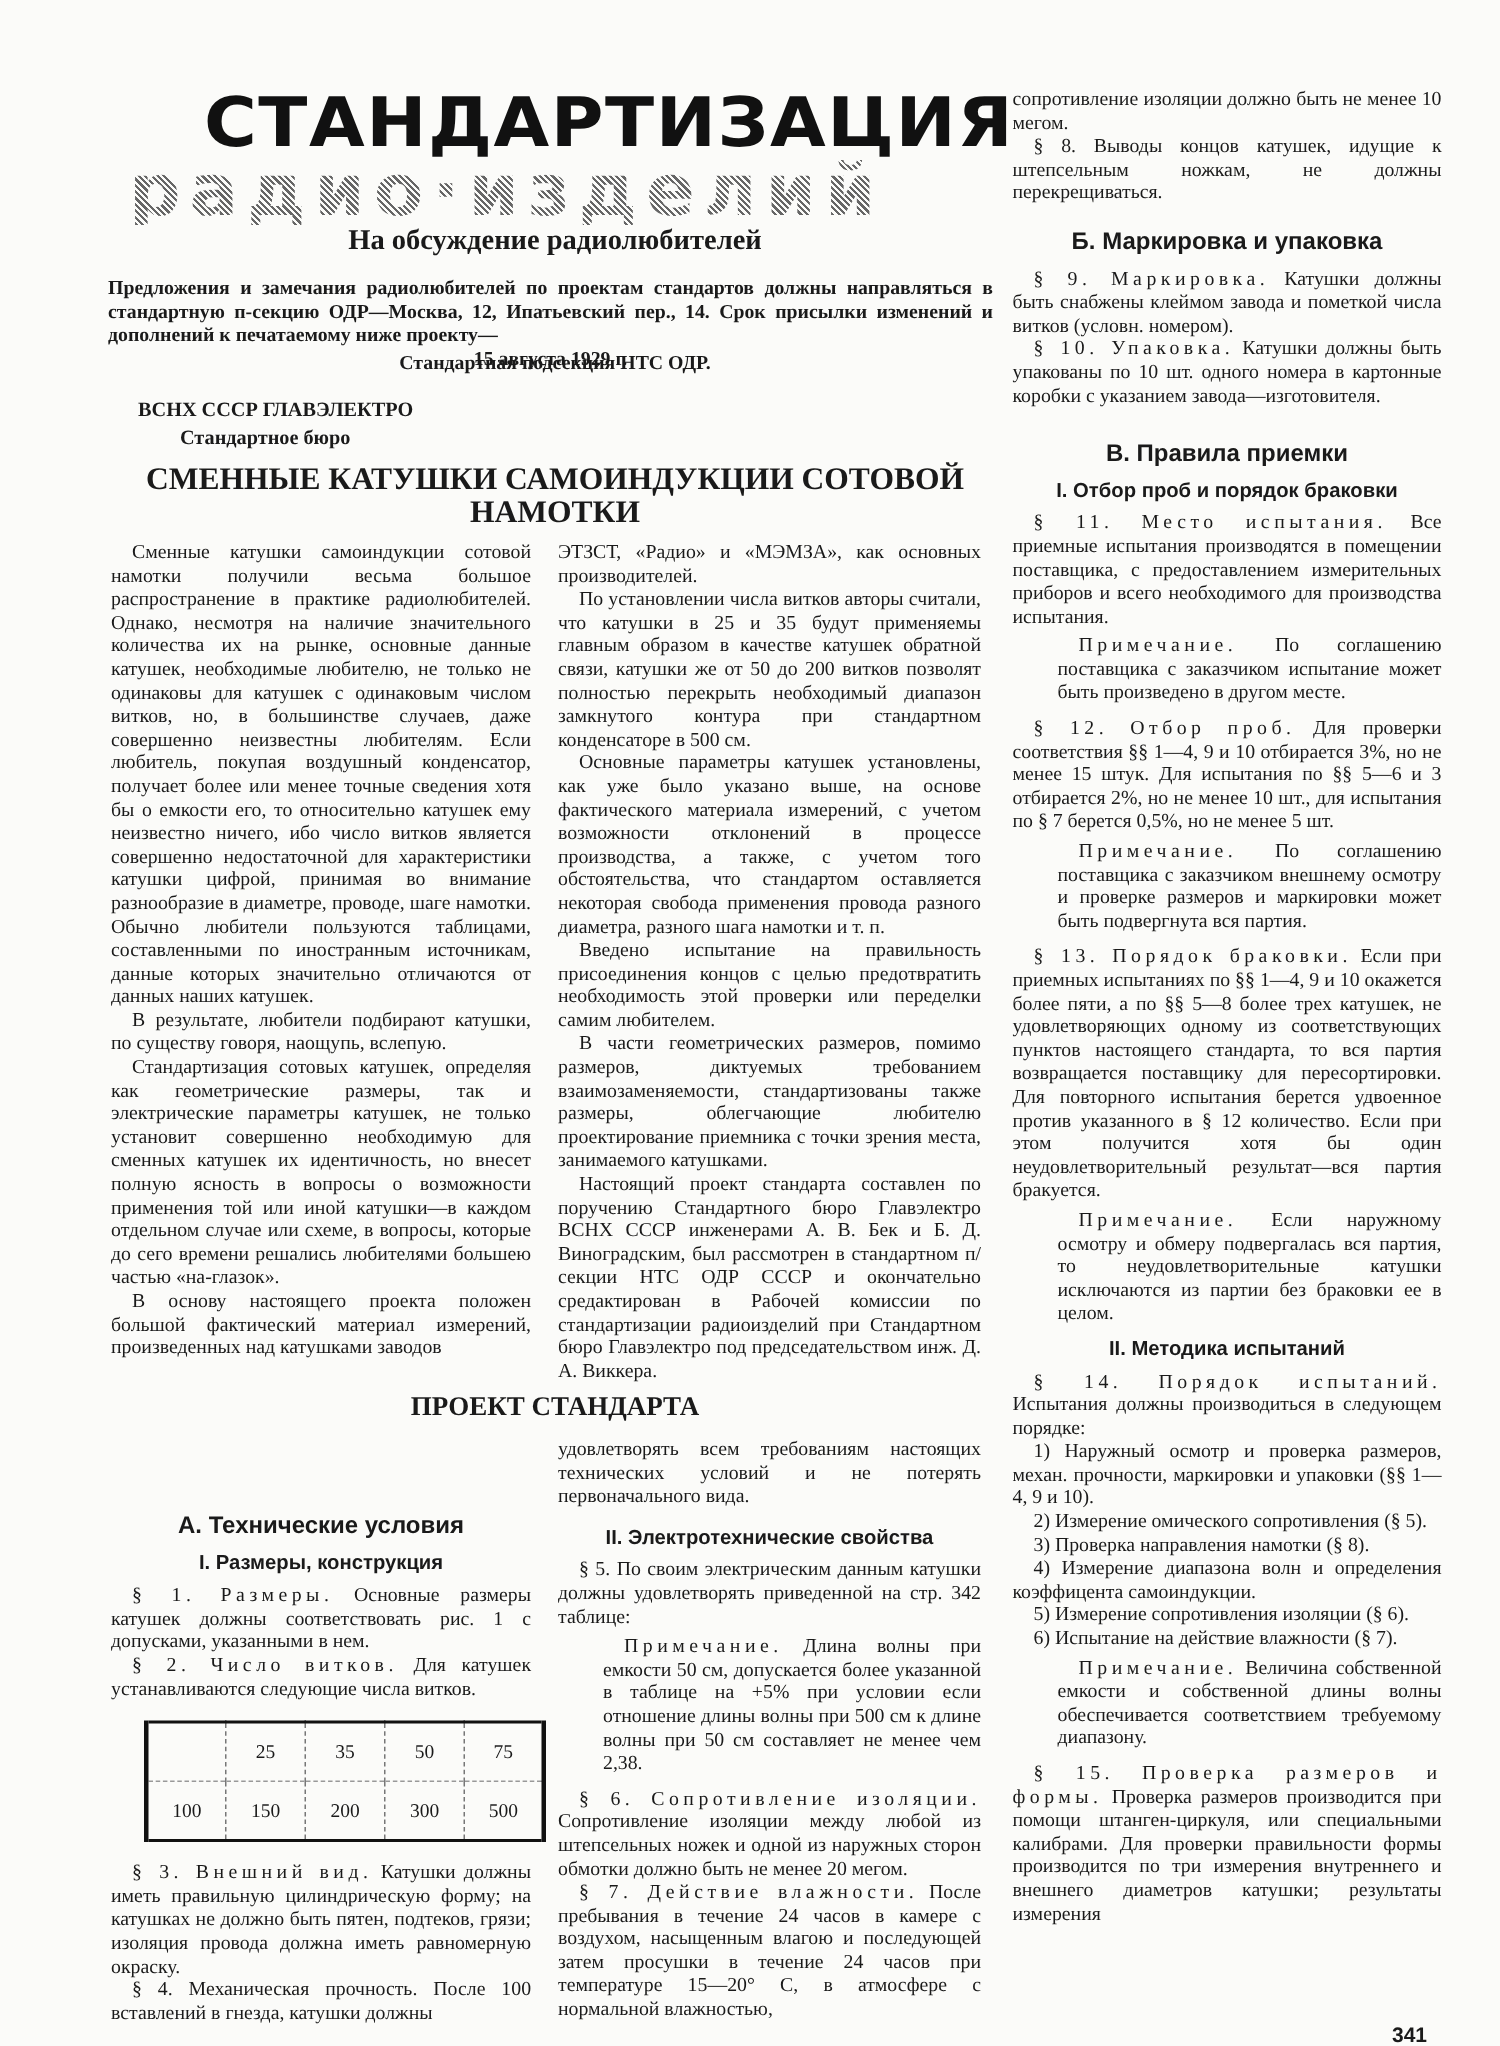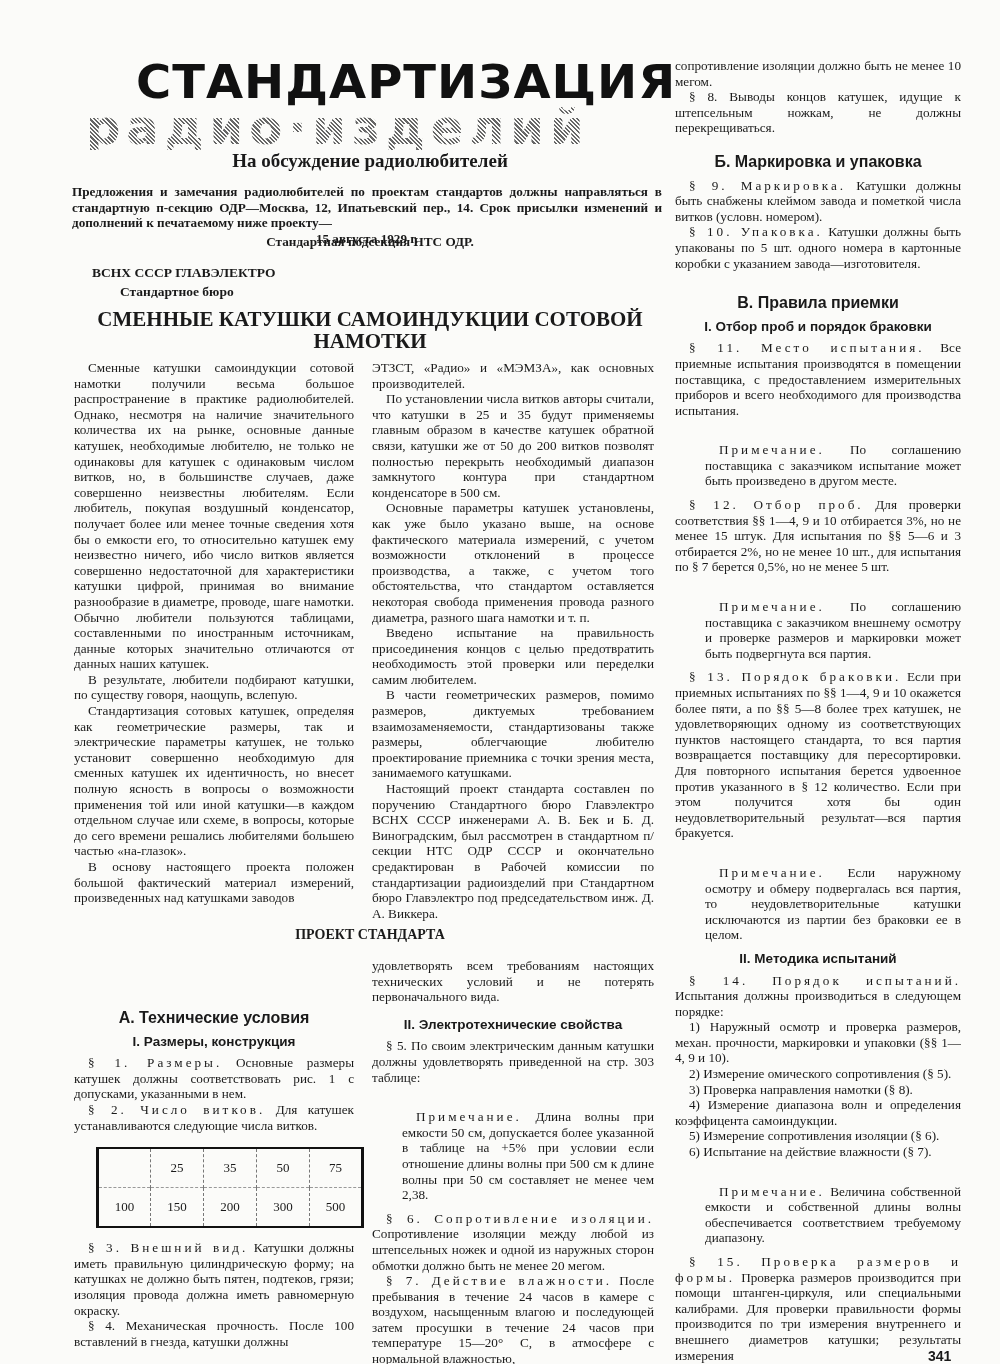--- a/index.html
+++ b/index.html
@@ -9,21 +9,21 @@
     font-family: "Liberation Serif", "DejaVu Serif", serif;
     position: relative;
   }
   .abs { position: absolute; }
   p { margin: 0; }
   .txt {
     font-size: 13.2px; line-height: 15.6px; text-align: justify;
     hyphens: manual;
   }
   .txt p { text-indent: 14px; }
-  .note { margin: 24px 0 8px 30px; }
+  .note { margin: 4px 0 8px 30px; }
   .note p { text-indent: 14px; }
   .sp { letter-spacing: 3px; }
   .sans { font-family: "Liberation Sans", "DejaVu Sans", sans-serif; }
   .ctr { text-align: center; }
 
   
   #mast-title {
     left: 136px; top: 58px; width: 470px;
     font-family: "DejaVu Sans", sans-serif; font-weight: bold;
     font-size: 48px; letter-spacing: 1px; line-height: 48px; color: #111;
@@ -50,21 +50,21 @@
   #org-2 { left: 120px; top: 284px; font-size: 13.5px; font-weight: bold; }
   #article-title {
     left: 80px; top: 308px; width: 580px; font-size: 21px; font-weight: bold; line-height: 22px;
   }
 
   
   #col1 { left: 74px; top: 360px; width: 280px; }
   #col2 { left: 372px; top: 360px; width: 282px; }
   #col3 { left: 675px; top: 58px; width: 286px; }
 
-  #proj-title { left: 240px; top: 927px; width: 260px; font-size: 14px; font-weight: bold; }
+  #proj-title { left: 240px; top: 927px; width: 260px; font-size: 18px; font-weight: bold; }
   #colA { left: 74px; top: 996px; width: 280px; }
   #colB { left: 372px; top: 958px; width: 282px; }
 
   .h-sec { font-size: 16px; font-weight: bold; text-align: center; margin: 14px 0 8px; }
   .h-sub { font-size: 13.5px; font-weight: bold; text-align: center; margin: 6px 0 6px; }
 
   
   #turns-table {
     margin: 14px 0 12px 22px; width: 268px; border-collapse: collapse;
     border-left: 3px solid #111; border-right: 3px solid #111;
@@ -142,35 +142,35 @@
     </tr>
   </tbody>
     </table>
   <p><span class="sp">§ 3. Внешний вид.</span> <span>Катушки должны иметь правильную цилиндрическую форму; на катушках не должно быть пятен, подтеков, грязи; изоляция провода должна иметь равномерную окраску.</span></p>
   <p><span>§ 4. Механическая прочность.</span> <span>После 100 вставлений в гнезда, катушки должны</span></p>
 </div>
 
 <div id="colB" class="abs txt">
   <p style="text-indent:0">удовлетворять всем требованиям настоящих технических условий и не потерять первоначального вида.</p>
   <div class="h-sub sans" style="margin-top:12px">II. Электротехнические свойства</div>
-  <p><span>§ 5.</span> <span>По своим электрическим данным катушки должны удовлетворять приведенной на стр. 303 таблице:</span></p>
+  <p><span>§ 5.</span> <span>По своим электрическим данным катушки должны удовлетворять приведенной на стр. 342 таблице:</span></p>
   <div class="note">
     <p><span class="sp">Примечание.</span> <span>Длина волны при емкости 50 см, допускается более указанной в таблице на +5% при условии если отношение длины волны при 500 см к длине волны при 50 см составляет не менее чем 2,38.</span></p>
   </div>
   <p><span class="sp">§ 6. Сопротивление изоляции.</span> <span>Сопротивление изоляции между любой из штепсельных ножек и одной из наружных сторон обмотки должно быть не менее 20 мегом.</span></p>
   <p><span class="sp">§ 7. Действие влажности.</span> <span>После пребывания в течение 24 часов в камере с воздухом, насыщенным влагою и последующей затем просушки в течение 24 часов при температуре 15—20° С, в атмосфере с нормальной влажностью,</span></p>
 </div>
 
 <div id="col3" class="abs txt">
   <p style="text-indent:0">сопротивление изоляции должно быть не менее 10 мегом.</p>
   <p><span>§ 8.</span> <span>Выводы концов катушек, идущие к штепсельным ножкам, не должны перекрещиваться.</span></p>
 
   <div class="h-sec sans" style="margin-top:18px">Б. Маркировка и упаковка</div>
   <p><span class="sp">§ 9. Маркировка.</span> <span>Катушки должны быть снабжены клеймом завода и пометкой числа витков (условн. номером).</span></p>
-  <p><span class="sp">§ 10. Упаковка.</span> <span>Катушки должны быть упакованы по 5 шт. одного номера в картонные коробки с указанием завода—изготовителя.</span></p>
+  <p><span class="sp">§ 10. Упаковка.</span> <span>Катушки должны быть упакованы по 10 шт. одного номера в картонные коробки с указанием завода—изготовителя.</span></p>
 
   <div class="h-sec sans" style="margin-top:24px">В. Правила приемки</div>
   <div class="h-sub sans">I. Отбор проб и порядок браковки</div>
   <p><span class="sp">§ 11. Место испытания.</span> <span>Все приемные испытания производятся в помещении поставщика, с предоставлением измерительных приборов и всего необходимого для производства испытания.</span></p>
   <div class="note">
     <p><span class="sp">Примечание.</span> <span>По соглашению поставщика с заказчиком испытание может быть произведено в другом месте.</span></p>
   </div>
   <p><span class="sp">§ 12. Отбор проб.</span> <span>Для проверки соответствия §§ 1—4, 9 и 10 отбирается 3%, но не менее 15 штук. Для испытания по §§ 5—6 и 3 отбирается 2%, но не менее 10 шт., для испытания по § 7 берется 0,5%, но не менее 5 шт.</span></p>
   <div class="note">
     <p><span class="sp">Примечание.</span> <span>По соглашению поставщика с заказчиком внешнему осмотру и проверке размеров и маркировки может быть подвергнута вся партия.</span></p>

